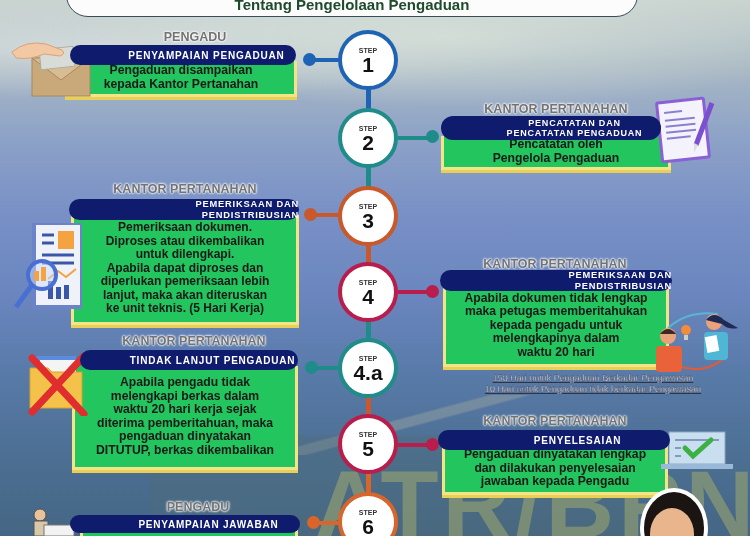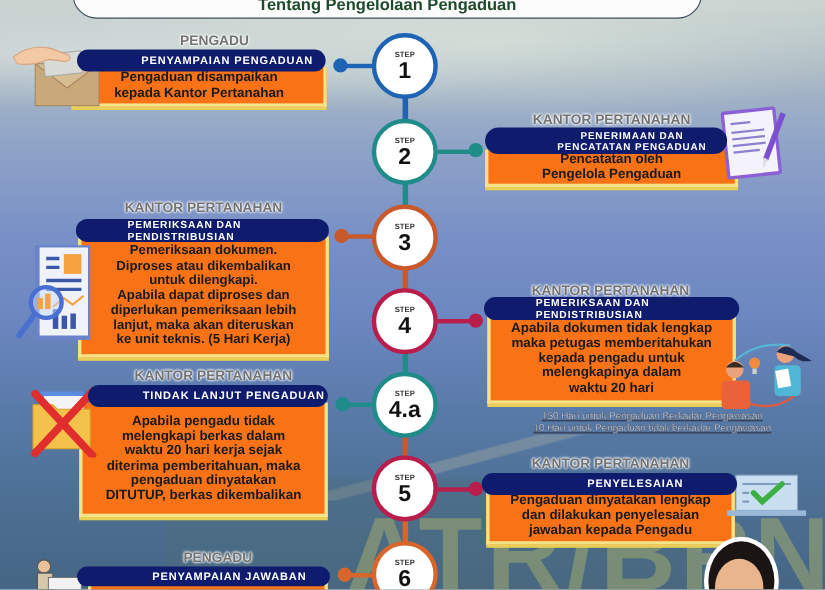--- a/index.html
+++ b/index.html
@@ -24,22 +24,22 @@
   
   .spine { position:absolute; left:366px; width:5px; }
   .step-circle { position:absolute; width:60px; height:60px; border-radius:50%; background:#fff; border:4px solid; display:flex; flex-direction:column; align-items:center; justify-content:center; }
   .step-label { font-family:"Liberation Sans", sans-serif; font-weight:bold; font-size:7px; color:#333; margin-top:2px; }
   .step-num { font-family:"Liberation Sans", sans-serif; font-weight:bold; font-size:21px; color:#111; line-height:22px; }
   .connector { position:absolute; height:4px; }
   .dot { position:absolute; width:13px; height:13px; border-radius:50%; }
 
   .card { position:absolute; }
   .card-owner { position:absolute; left:0; right:0; text-align:center; font-family:"Liberation Sans", sans-serif; font-weight:bold; font-size:12.5px; color:#737373; text-shadow: 0 0 2px #fff, 0 0 2px #fff, 0 0 3px #fff; }
-  .card-pill { position:absolute; background:#0f1c6e; border-radius:14px; color:#fff; text-align:left; font-family:"Liberation Sans", sans-serif; font-weight:bold; font-size:10px; letter-spacing:0.8px; display:flex; align-items:center; justify-content:center; line-height:11px; z-index:2;padding-left:47px; }
-  .card-body { position:absolute; background:#f97316; border:3px solid #f4e488; border-top:none; box-shadow: 0 3px 0 #e8cf55; color:#1a1a1a; text-align:center; font-family:"Liberation Sans", sans-serif; font-weight:bold; font-size:12.2px; line-height:13.5px; display:flex; flex-direction:column; justify-content:center; padding:3px 6px; }
+  .card-pill { position:absolute; background:#0f1c6e; border-radius:14px; color:#fff; text-align:right; font-family:"Liberation Sans", sans-serif; font-weight:bold; font-size:10px; letter-spacing:0.8px; display:flex; align-items:center; justify-content:center; line-height:11px; z-index:2;padding-left:47px; }
+  .card-body { position:absolute; background:#22c55e; border:3px solid #f4e488; border-top:none; box-shadow: 0 3px 0 #e8cf55; color:#1a1a1a; text-align:center; font-family:"Liberation Sans", sans-serif; font-weight:bold; font-size:12.2px; line-height:13.5px; display:flex; flex-direction:column; justify-content:center; padding:3px 6px; }
   .note { position:absolute; font-family:"Liberation Sans", sans-serif; font-size:9px; color:#fff; -webkit-text-stroke:0.3px #334; text-align:center; line-height:11px; }
 
   .icon { position:absolute; }
 </style>
 </head>
 <body>
 
 <div class="bg-cloud"></div>
 <div class="bg-building">
   <div class="roof"></div>
@@ -119,21 +119,21 @@
 <svg class="icon" style="left:10px;top:36px;" width="82" height="62" viewBox="0 0 82 62">
   <rect x="22" y="22" width="58" height="38" fill="#c9a97a" stroke="#a88860"></rect>
   <polygon points="22,22 51,44 80,22" fill="#d8bc92" stroke="#a88860"></polygon>
   <rect x="30" y="12" width="34" height="20" fill="#d9dcd6" stroke="#a9aca6" transform="rotate(-6 47 22)"></rect>
   <path d="M2 16 Q16 4 36 8 L52 14 Q56 18 50 20 L34 18 Q20 24 6 22 Z" fill="#f2c9a4" stroke="#d9a27a"></path>
 </svg>
 
 <div class="card">
   <div class="card-owner" style="position:absolute;left:440px;width:232px;top:102px;right:auto;">KANTOR PERTANAHAN</div>
   <div class="card-pill" style="left:441px;top:116px;width:220px;height:24px;flex-direction:column;font-size:9px;line-height:10px;">
-    <span>PENERIMAAN DAN</span>
+    <span>PENCATATAN DAN</span>
     <span>PENCATATAN PENGADUAN</span>
   </div>
   <div class="card-body" style="left:441px;top:136px;width:230px;height:34px;">
     <span>Pencatatan oleh</span>
     <span>Pengelola Pengaduan</span>
   </div>
 </div>
 <svg class="icon" style="left:650px;top:95px;" width="72" height="72" viewBox="0 0 72 72">
   <rect x="8" y="4" width="50" height="62" rx="3" fill="#8b5fd6" transform="rotate(-6 33 35)"></rect>
   <rect x="11" y="7" width="44" height="56" fill="#f4f2fb" transform="rotate(-6 33 35)"></rect>

